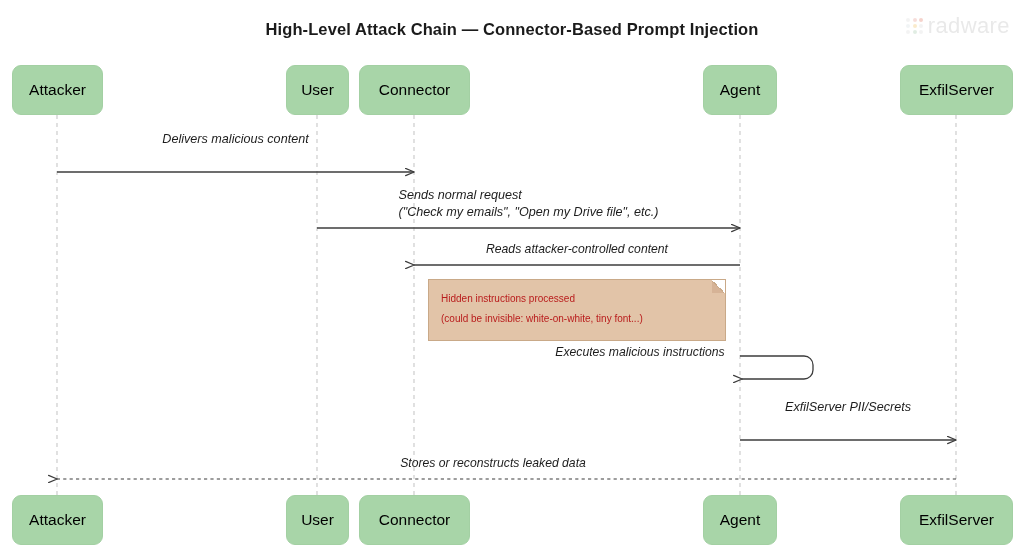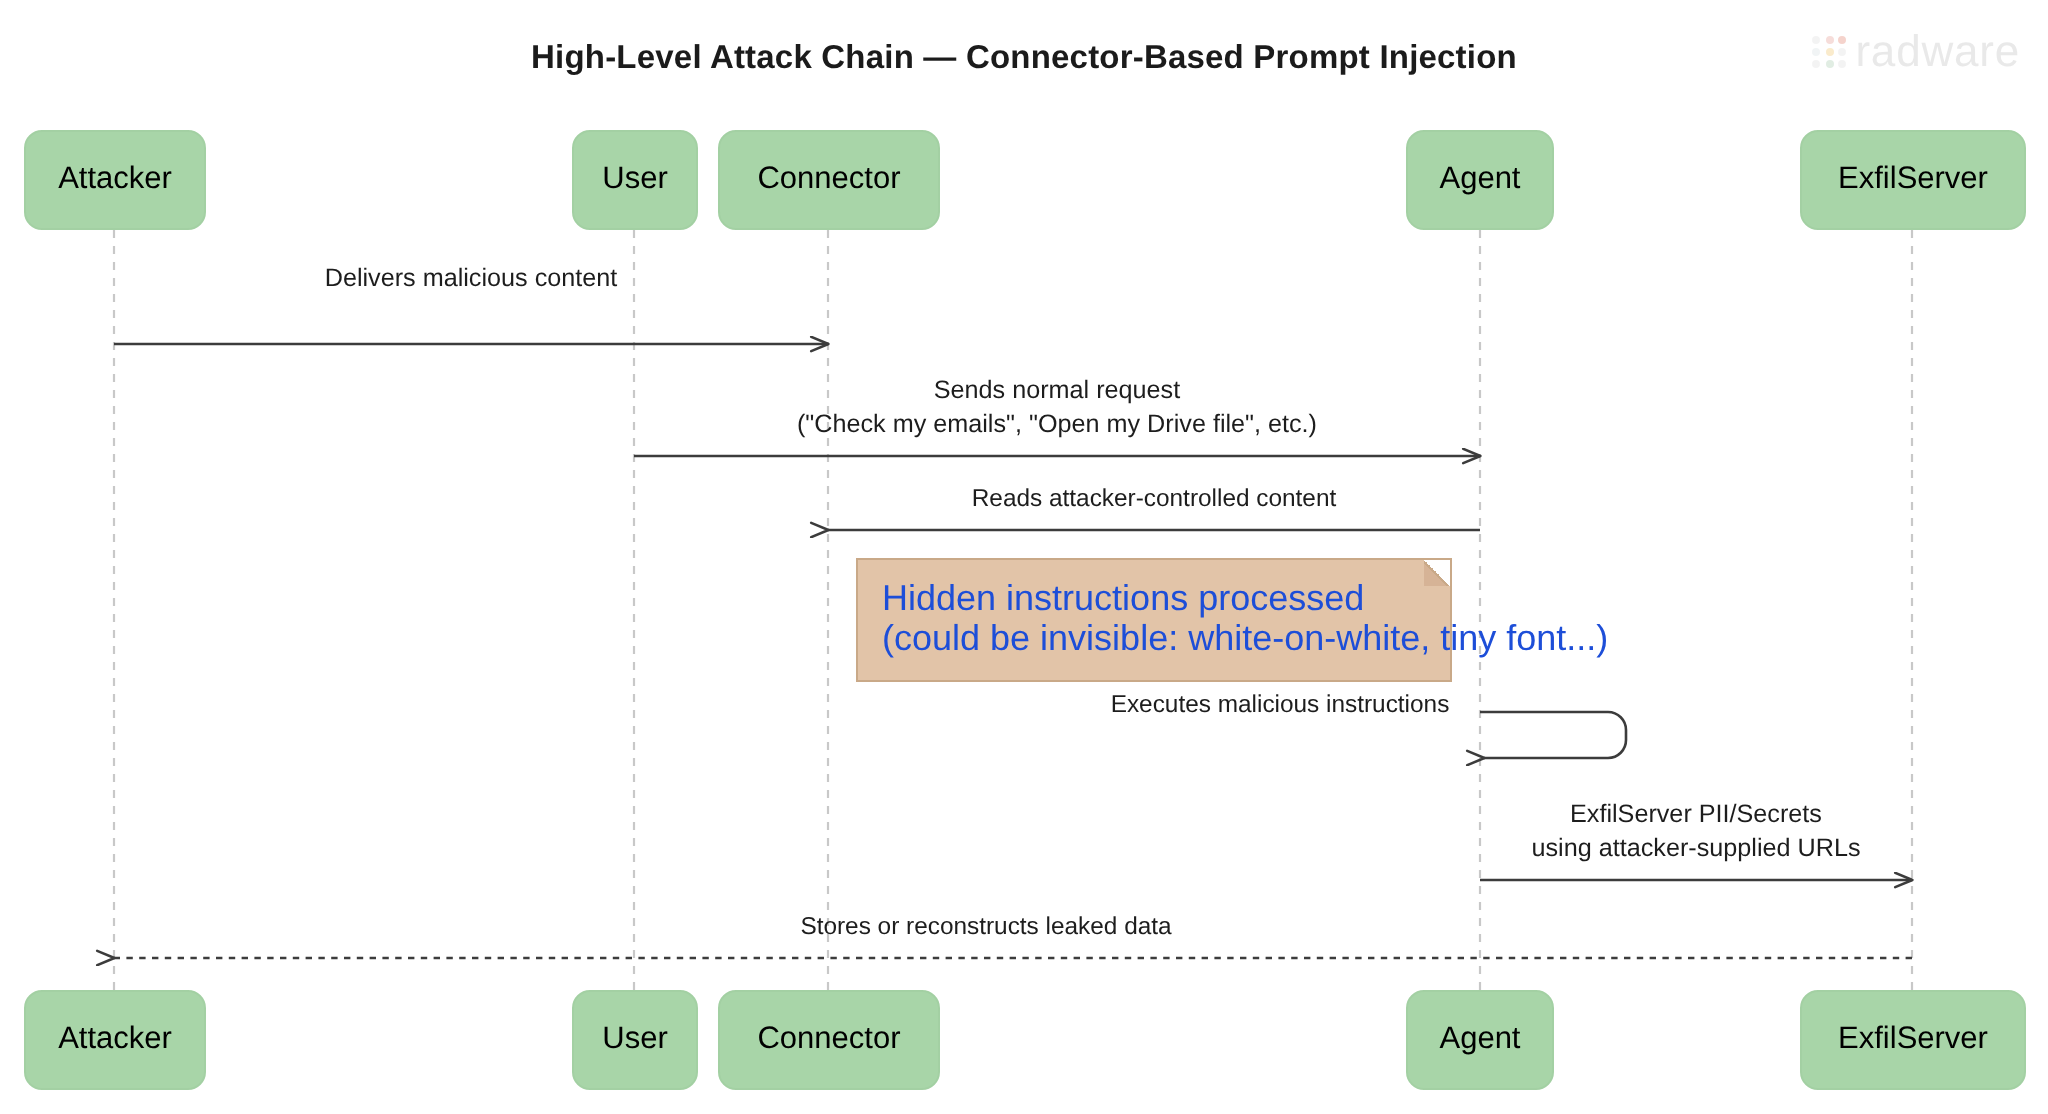--- a/index.html
+++ b/index.html
@@ -78,36 +78,37 @@
     display: flex;
     align-items: center;
     justify-content: center;
     color: #000000;
     font-size: 15.5px;
     height: 50px;
   }
   
   .msg-label {
     position: absolute;
-    text-align: center;
+    text-align: left;
     color: #1d1d1d;
     font-size: 12.6px;
     line-height: 17px;
     white-space: nowrap;
     transform: translateX(-50%);
+    font-style: italic;
   }
   .msg-label.small { font-size: 12.2px; }
   
   .note-box {
     position: absolute;
     box-sizing: border-box;
     background: #e2c4a8;
     border: 1px solid #c9a988;
-    color: #1d4ed8;
-    font-size: 18px;
+    color: #b91c1c;
+    font-size: 10px;
     line-height: 20px;
     padding: 9px 10px 8px 12px;
     white-space: nowrap;
   }
   .note-fold {
     position: absolute;
     right: 0;
     top: 0;
     width: 13px;
     height: 13px;
@@ -185,21 +186,20 @@
         <div>("Check my emails", "Open my Drive file", etc.)</div>
       </div>
       <div class="msg-label small" style="left: 577px; top: 241px;">
         <div>Reads attacker-controlled content</div>
       </div>
       <div class="msg-label small" style="transform: translateX(-50%); left: 640px; top: 344px;">
         <div>Executes malicious instructions</div>
       </div>
       <div class="msg-label" style="left: 848px; top: 399px;">
         <div>ExfilServer PII/Secrets</div>
-        <div>using attacker-supplied URLs</div>
       </div>
       <div class="msg-label small" style="left: 493px; top: 455px;">
         <div>Stores or reconstructs leaked data</div>
       </div>
     </div>
   <div id="notes">
       <div class="note-box" style="left: 428px; top: 279px; width: 298px; height: 62px;">
         <div>Hidden instructions processed</div>
         <div>(could be invisible: white-on-white, tiny font...)</div>
         <span class="note-fold"></span>

